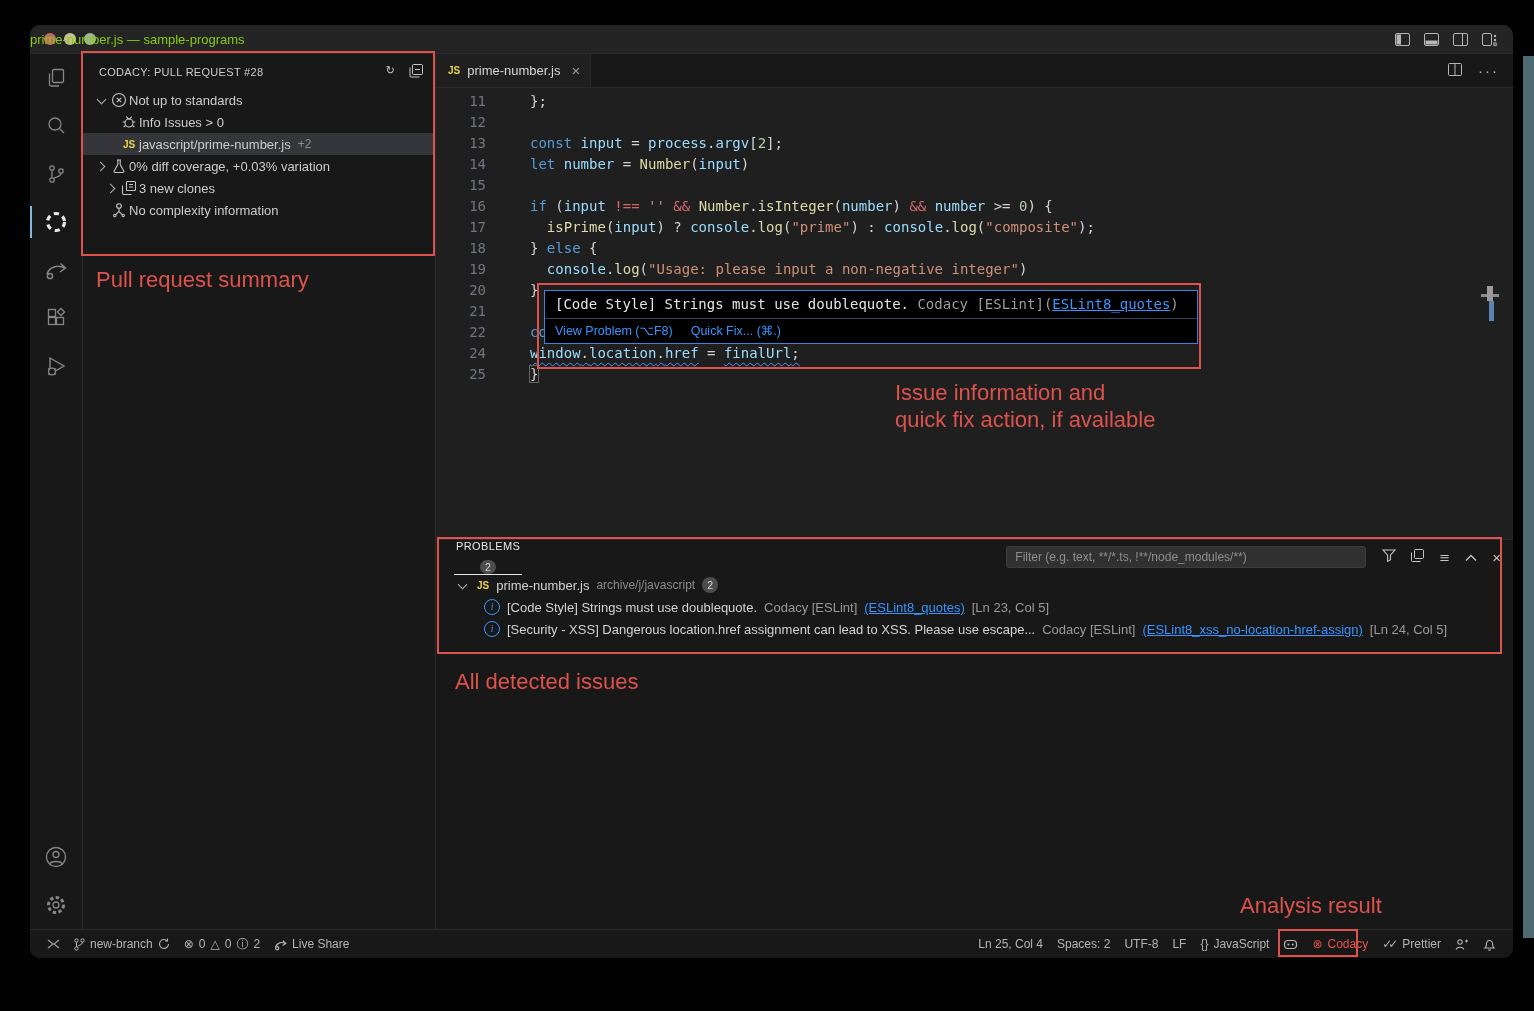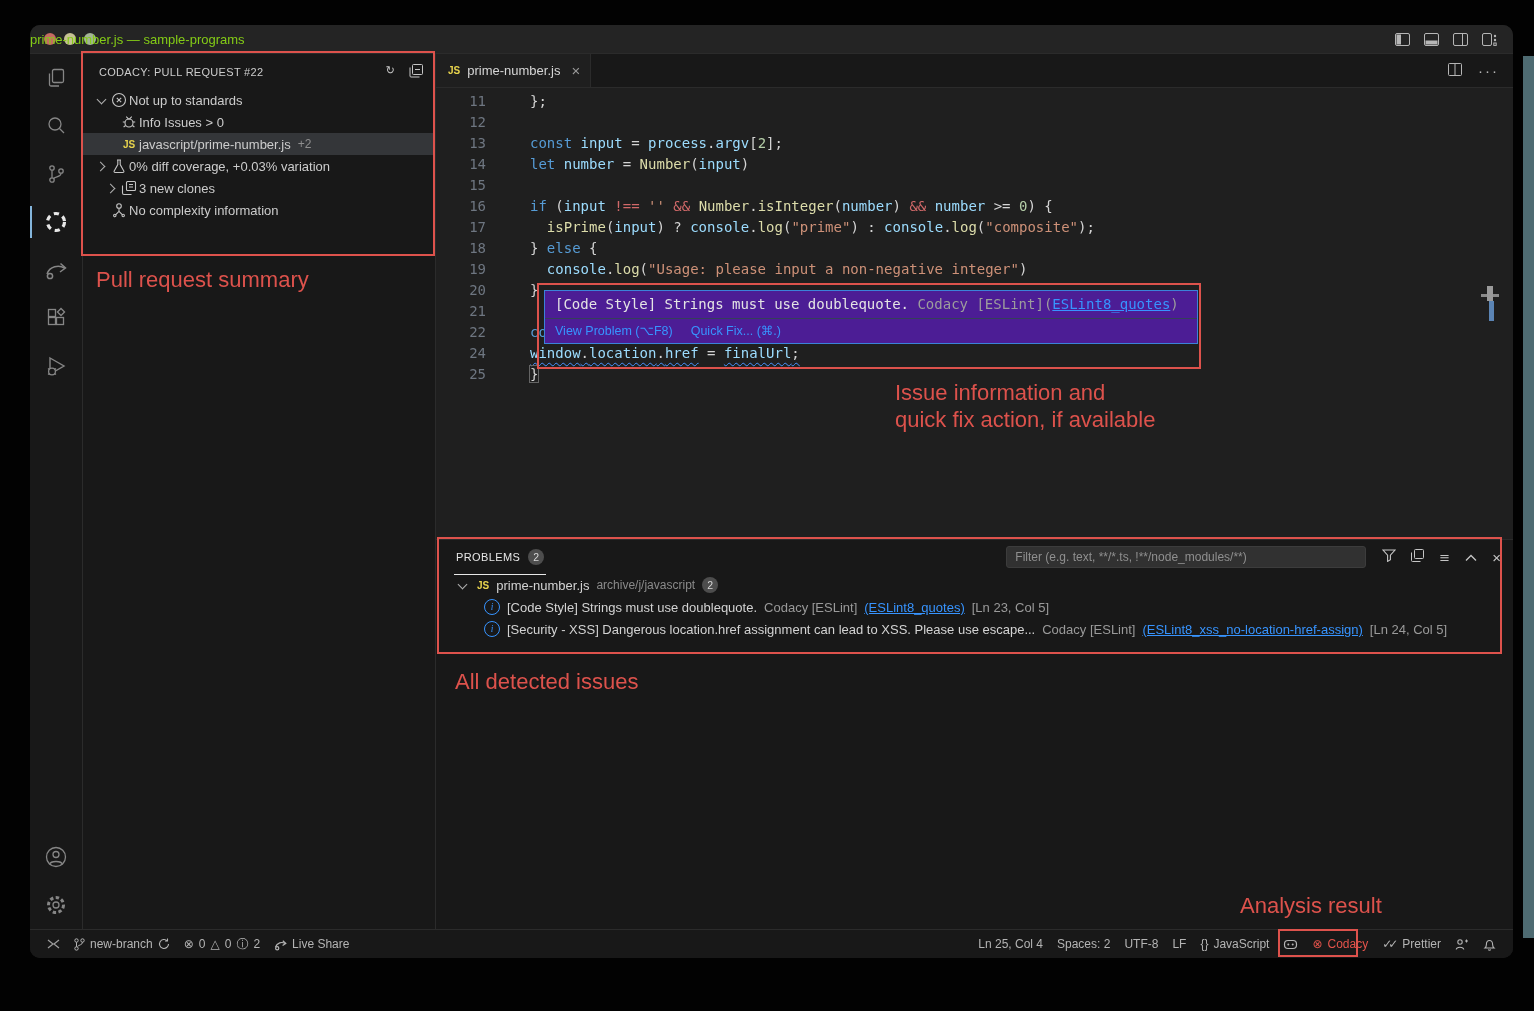--- a/index.html
+++ b/index.html
@@ -52,32 +52,32 @@
   .k{color:#569cd6}.v{color:#9cdcfe}.f{color:#dcdcaa}.s{color:#ce9178}.y{color:#c5c07a}
   .n{color:#b5cea8}.o{color:#d16969}.d{color:#d4d4d4}
   .sel{background:#28415a;}
   .wavy{text-decoration:underline;text-decoration-style:wavy;text-decoration-color:#4794ff;text-decoration-thickness:1px;text-underline-offset:4px;}
   .uly{border-bottom:1px solid #b9a14b;}
   .wordbox{outline:1px solid #5b7ea8;}
   .bracketbox{outline:1px solid #646464;}
   .caret{display:inline-block;width:0;border-left:1.6px solid #e8e8e8;height:17px;vertical-align:middle;margin-left:1px;}
   .gutterdot{position:absolute;left:76px;top:3px;}
   
-  .hover{position:absolute;left:108px;top:202px;width:652px;background:#4c1d95;border:1px solid #3b82d9;z-index:5;}
+  .hover{position:absolute;left:108px;top:202px;width:652px;background:#000000;border:1px solid #3b82d9;z-index:5;}
   .hoverline1{padding:5px 10px 6px 10px;font-size:14px;color:#e4e4e4;white-space:nowrap;overflow:hidden;}
   .hoverdim{color:#9d9d9d;}
   .hoverlink{color:#3794ff;text-decoration:underline;}
   .hoveractions{border-top:1px solid #35405a;padding:4px 10px 5px 10px;display:flex;gap:18px;
                 font-family:"Liberation Sans",sans-serif;font-size:12.5px;color:#3794ff;}
   .ruler-mark{position:absolute;}
   
   .panel{flex:1;background:#181818;border-top:1px solid #2b2b2b;font-size:13px;min-height:0;}
   .panelheader{height:34px;display:flex;align-items:center;padding:0 12px 0 18px;}
   .paneltab{display:flex;align-items:center;gap:8px;height:100%;border-bottom:1px solid #e7e7e7;
-            font-size:11px;letter-spacing:.4px;color:#e7e7e7;padding:0 2px;}
+            font-size:11px;letter-spacing:.4px;color:#e7e7e7;padding:0 2px;flex-direction:column;}
   .badge{min-width:16px;height:16px;border-radius:9px;background:#4d4d4d;color:#d6d6d6;font-size:10.5px;
          display:inline-flex;align-items:center;justify-content:center;padding:0 4px;box-sizing:border-box;}
   .panelfilter{margin-left:auto;width:360px;height:22px;background:#313131;border:1px solid #3c3c3c;border-radius:3px;
                color:#989898;font-size:12px;padding:0 8px;box-sizing:border-box;font-family:"Liberation Sans",sans-serif;}
   .panelfilter::placeholder{color:#8f8f8f;}
   .panelicons{display:flex;align-items:center;gap:15px;margin-left:16px;color:#c5c5c5;}
   .filerow{height:22px;display:flex;align-items:center;padding-left:18px;gap:7px;color:#d3d3d3;}
   .filepath{color:#8a8a8a;font-size:12px;}
   .probrow{height:22px;display:flex;align-items:center;padding-left:48px;gap:7px;color:#d3d3d3;white-space:nowrap;}
   .probdim{color:#9a9a9a;}
@@ -202,21 +202,21 @@
           <div class="abicon">
             <svg width="24" height="24" viewBox="0 0 24 24" fill="none" stroke="currentColor" stroke-width="1.3">
               <circle cx="12" cy="12" r="3"></circle>
               <circle cx="12" cy="12" r="7.5" stroke-dasharray="3.4 2.4" stroke-width="3"></circle>
             </svg>
           </div>
         </div>
 
       <div class="sidebar">
         <div class="sbheader">
-          <span class="sbtitle">CODACY: PULL REQUEST #22</span>
+          <span class="sbtitle">CODACY: PULL REQUEST #28</span>
           <span class="sbhicons">
             <span class="glyph">↻</span>
             <span><svg width="14" height="14" viewBox="0 0 14 14">
                   <rect x="3.5" y="0.5" width="10" height="10" rx="1" fill="none" stroke="#c5c5c5"></rect>
                   <path d="M1 3.5 v8.5 a1 1 0 0 0 1 1 h8.5" fill="none" stroke="#c5c5c5"></path>
                   <line x1="6" y1="5.5" x2="11" y2="5.5" stroke="#c5c5c5"></line>
                 </svg></span>
           </span>
         </div>
         <div class="tree">

